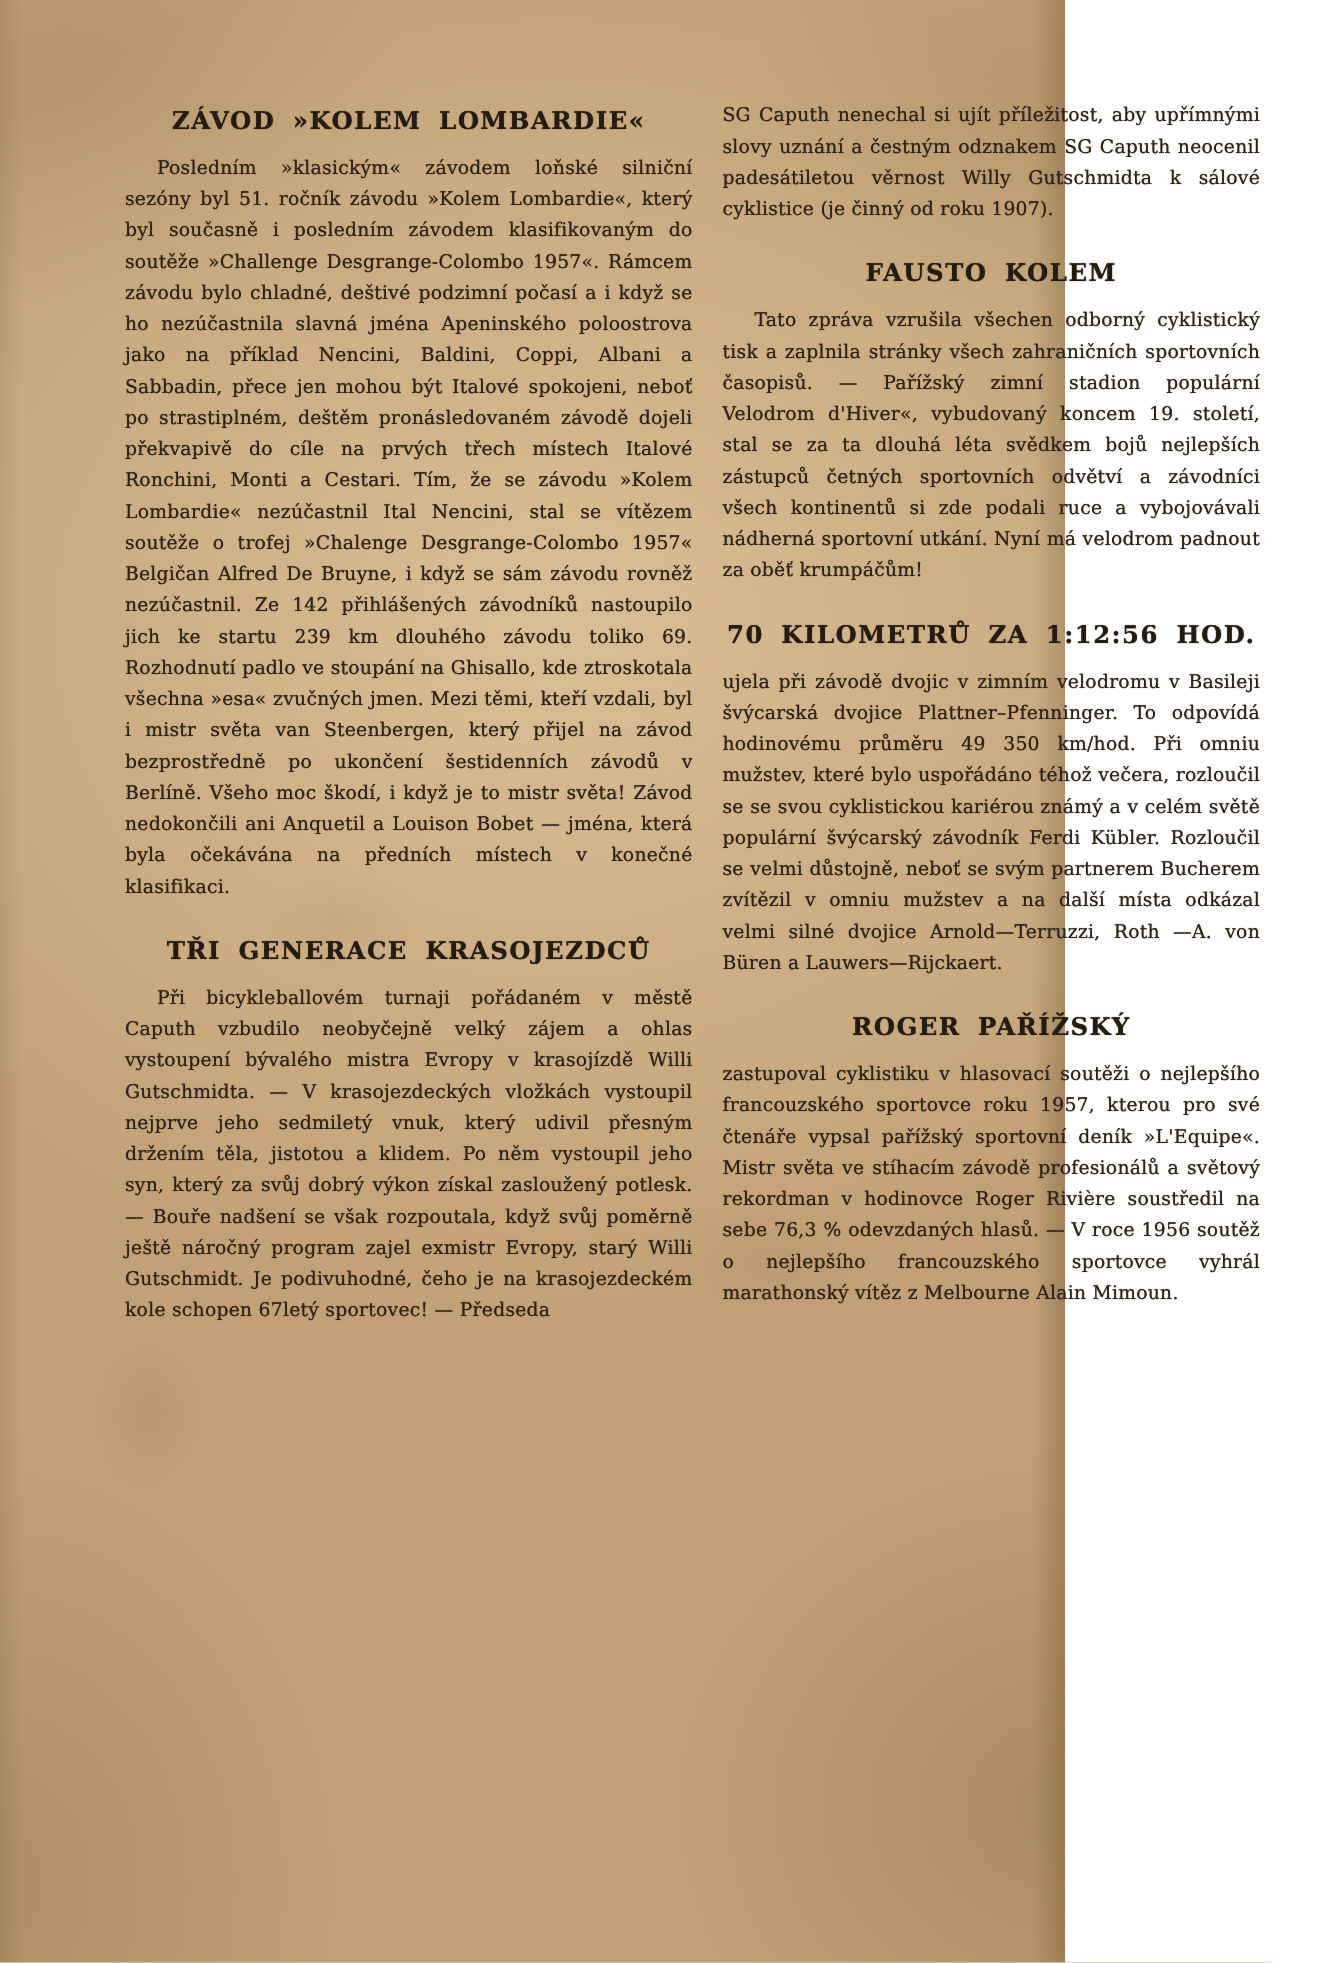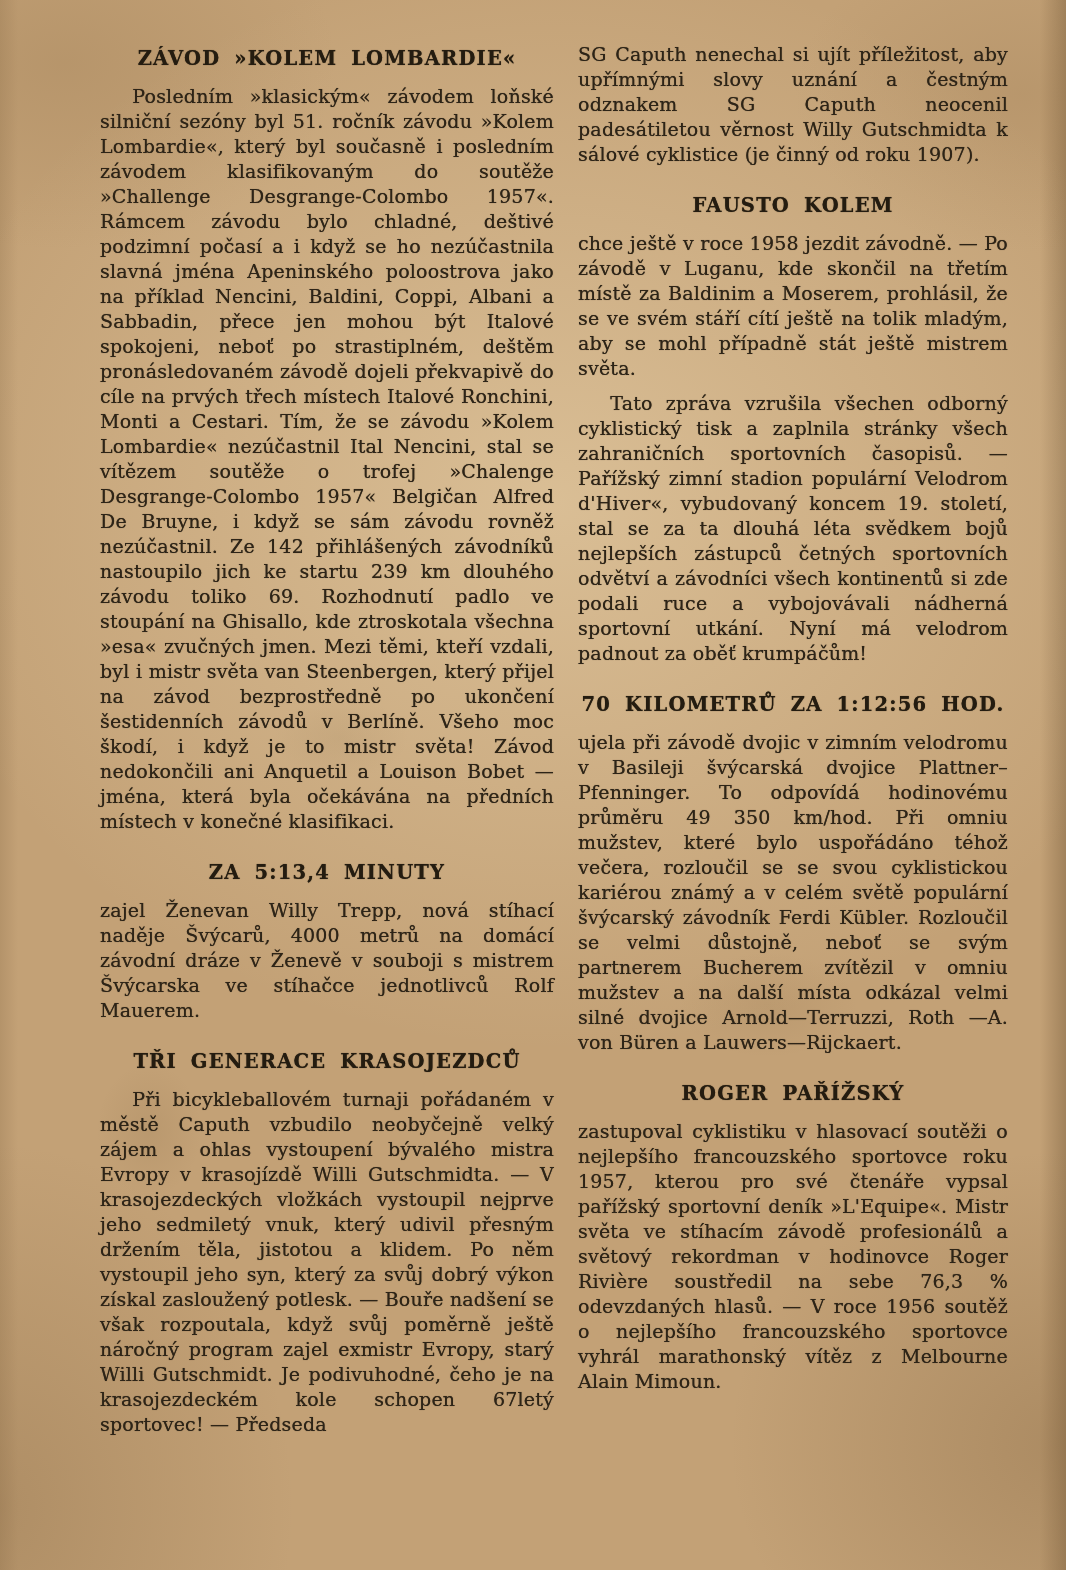--- a/index.html
+++ b/index.html
@@ -3,43 +3,43 @@
 <meta charset="utf-8">
 <style>
   html, body { margin: 0; padding: 0; }
   body {
     width: 1066px; height: 1570px;
     font-family: "DejaVu Serif", "Liberation Serif", serif;
     overflow: hidden;
   }
   .page {
     position: relative;
-    width: 1066px; height: 1570px;
+    width: 852px; height: 1570px;
     box-sizing: border-box;
-    padding: 38px 56px 0 100px;
+    padding: 76px 56px 0 100px;
     background-color: #c3a176;
     background-image:
       radial-gradient(900px 760px at 52% 32%, rgba(240,219,180,0.50), rgba(240,219,180,0) 72%),
       radial-gradient(480px 420px at 100% 92%, rgba(128,98,62,0.35), rgba(128,98,62,0) 70%),
       radial-gradient(420px 520px at 0% 96%, rgba(128,98,62,0.30), rgba(128,98,62,0) 70%),
       radial-gradient(380px 260px at 6% 4%, rgba(146,114,74,0.25), rgba(146,114,74,0) 72%),
       radial-gradient(320px 220px at 96% 6%, rgba(146,114,74,0.22), rgba(146,114,74,0) 72%),
       radial-gradient(90px 55px at 32% 47%, rgba(116,88,52,0.12), rgba(116,88,52,0) 75%),
       radial-gradient(120px 70px at 72% 64%, rgba(116,88,52,0.10), rgba(116,88,52,0) 75%),
       radial-gradient(70px 90px at 14% 72%, rgba(116,88,52,0.12), rgba(116,88,52,0) 75%),
       linear-gradient(to left, rgba(104,78,47,0.38), rgba(104,78,47,0) 26px),
       linear-gradient(to right, rgba(120,92,58,0.20), rgba(120,92,58,0) 18px);
     color: #2d2417;
   }
   .columns { display: flex; gap: 24px; }
   .col-left  { width: 454px; flex: none; }
   .col-right { width: 430px; flex: none; }
   p {
     margin: 0 0 10px 0;
-    font-size: 19px;
+    font-size: 15px;
     line-height: 25px;
     text-align: justify;
     text-shadow: 0 0 0.7px rgba(43,34,22,0.85);
     letter-spacing: 0.2px;
   }
   p.indent { text-indent: 1.7em; }
   h2 {
     margin: 26px 0 13px 0;
     font-size: 19.5px;
     line-height: 25px;
@@ -59,34 +59,29 @@
 
 <div class="page">
   <div class="columns">
 
     <div class="col col-left">
       <article>
         <h2>ZÁVOD »KOLEM LOMBARDIE«</h2>
         <p class="indent">Posledním »klasickým« závodem loňské silniční sezóny byl 51. ročník závodu »Kolem Lombardie«, který byl současně i posledním závodem klasifikovaným do soutěže »Challenge Desgrange-Colombo 1957«. Rámcem závodu bylo chladné, deštivé podzimní počasí a i když se ho nezúčastnila slavná jména Apeninského poloostrova jako na příklad Nencini, Baldini, Coppi, Albani a Sabbadin, přece jen mohou být Italové spokojeni, neboť po strastiplném, deštěm pronásledovaném závodě dojeli překvapivě do cíle na prvých třech místech Italové Ronchini, Monti a Cestari. Tím, že se závodu »Kolem Lombardie« nezúčastnil Ital Nencini, stal se vítězem soutěže o trofej »Chalenge Desgrange-Colombo 1957« Belgičan Alfred De Bruyne, i když se sám závodu rovněž nezúčastnil. Ze 142 přihlášených závodníků nastoupilo jich ke startu 239 km dlouhého závodu toliko 69. Rozhodnutí padlo ve stoupání na Ghisallo, kde ztroskotala všechna »esa« zvučných jmen. Mezi těmi, kteří vzdali, byl i mistr světa van Steenbergen, který přijel na závod bezprostředně po ukončení šestidenních závodů v Berlíně. Všeho moc škodí, i když je to mistr světa! Závod nedokončili ani Anquetil a Louison Bobet — jména, která byla očekávána na předních místech v konečné klasifikaci.</p>
       </article>
       <article>
-        <h2>ZA 5:13,4 MINUTY</h2>
-        <p>zajel Ženevan Willy Trepp, nová stíhací naděje Švýcarů, 4000 metrů na domácí závodní dráze v Ženevě v souboji s mistrem Švýcarska ve stíhačce jednotlivců Rolf Mauerem.</p>
-      </article>
-      <article>
         <h2>TŘI GENERACE KRASOJEZDCŮ</h2>
         <p class="indent">Při bicykleballovém turnaji pořádaném v městě Caputh vzbudilo neobyčejně velký zájem a ohlas vystoupení bývalého mistra Evropy v krasojízdě Willi Gutschmidta. — V krasojezdeckých vložkách vystoupil nejprve jeho sedmiletý vnuk, který udivil přesným držením těla, jistotou a klidem. Po něm vystoupil jeho syn, který za svůj dobrý výkon získal zasloužený potlesk. — Bouře nadšení se však rozpoutala, když svůj poměrně ještě náročný program zajel exmistr Evropy, starý Willi Gutschmidt. Je podivuhodné, čeho je na krasojezdeckém kole schopen 67letý sportovec! — Předseda</p>
       </article>
     </div>
 
     <div class="col col-right">
       <p class="lead">SG Caputh nenechal si ujít příležitost, aby upřímnými slovy uznání a čestným odznakem SG Caputh neocenil padesátiletou věrnost Willy Gutschmidta k sálové cyklistice (je činný od roku 1907).</p>
       <article>
         <h2>FAUSTO KOLEM</h2>
-        <p>chce ještě v roce 1958 jezdit závodně. — Po závodě v Luganu, kde skončil na třetím místě za Baldinim a Moserem, prohlásil, že se ve svém stáří cítí ještě na tolik mladým, aby se mohl případně stát ještě mistrem světa.</p>
       </article>
       <article>
         <p class="indent">Tato zpráva vzrušila všechen odborný cyklistický tisk a zaplnila stránky všech zahraničních sportovních časopisů. — Pařížský zimní stadion populární Velodrom d'Hiver«, vybudovaný koncem 19. století, stal se za ta dlouhá léta svědkem bojů nejlepších zástupců četných sportovních odvětví a závodníci všech kontinentů si zde podali ruce a vybojovávali nádherná sportovní utkání. Nyní má velodrom padnout za oběť krumpáčům!</p>
       </article>
       <article>
         <h2>70 KILOMETRŮ ZA 1:12:56 HOD.</h2>
         <p>ujela při závodě dvojic v zimním velodromu v Basileji švýcarská dvojice Plattner–Pfenninger. To odpovídá hodinovému průměru 49 350 km/hod. Při omniu mužstev, které bylo uspořádáno téhož večera, rozloučil se se svou cyklistickou kariérou známý a v celém světě populární švýcarský závodník Ferdi Kübler. Rozloučil se velmi důstojně, neboť se svým partnerem Bucherem zvítězil v omniu mužstev a na další místa odkázal velmi silné dvojice Arnold—Terruzzi, Roth —A. von Büren a Lauwers—Rijckaert.</p>
       </article>
       <article>
         <h2>ROGER PAŘÍŽSKÝ</h2>

